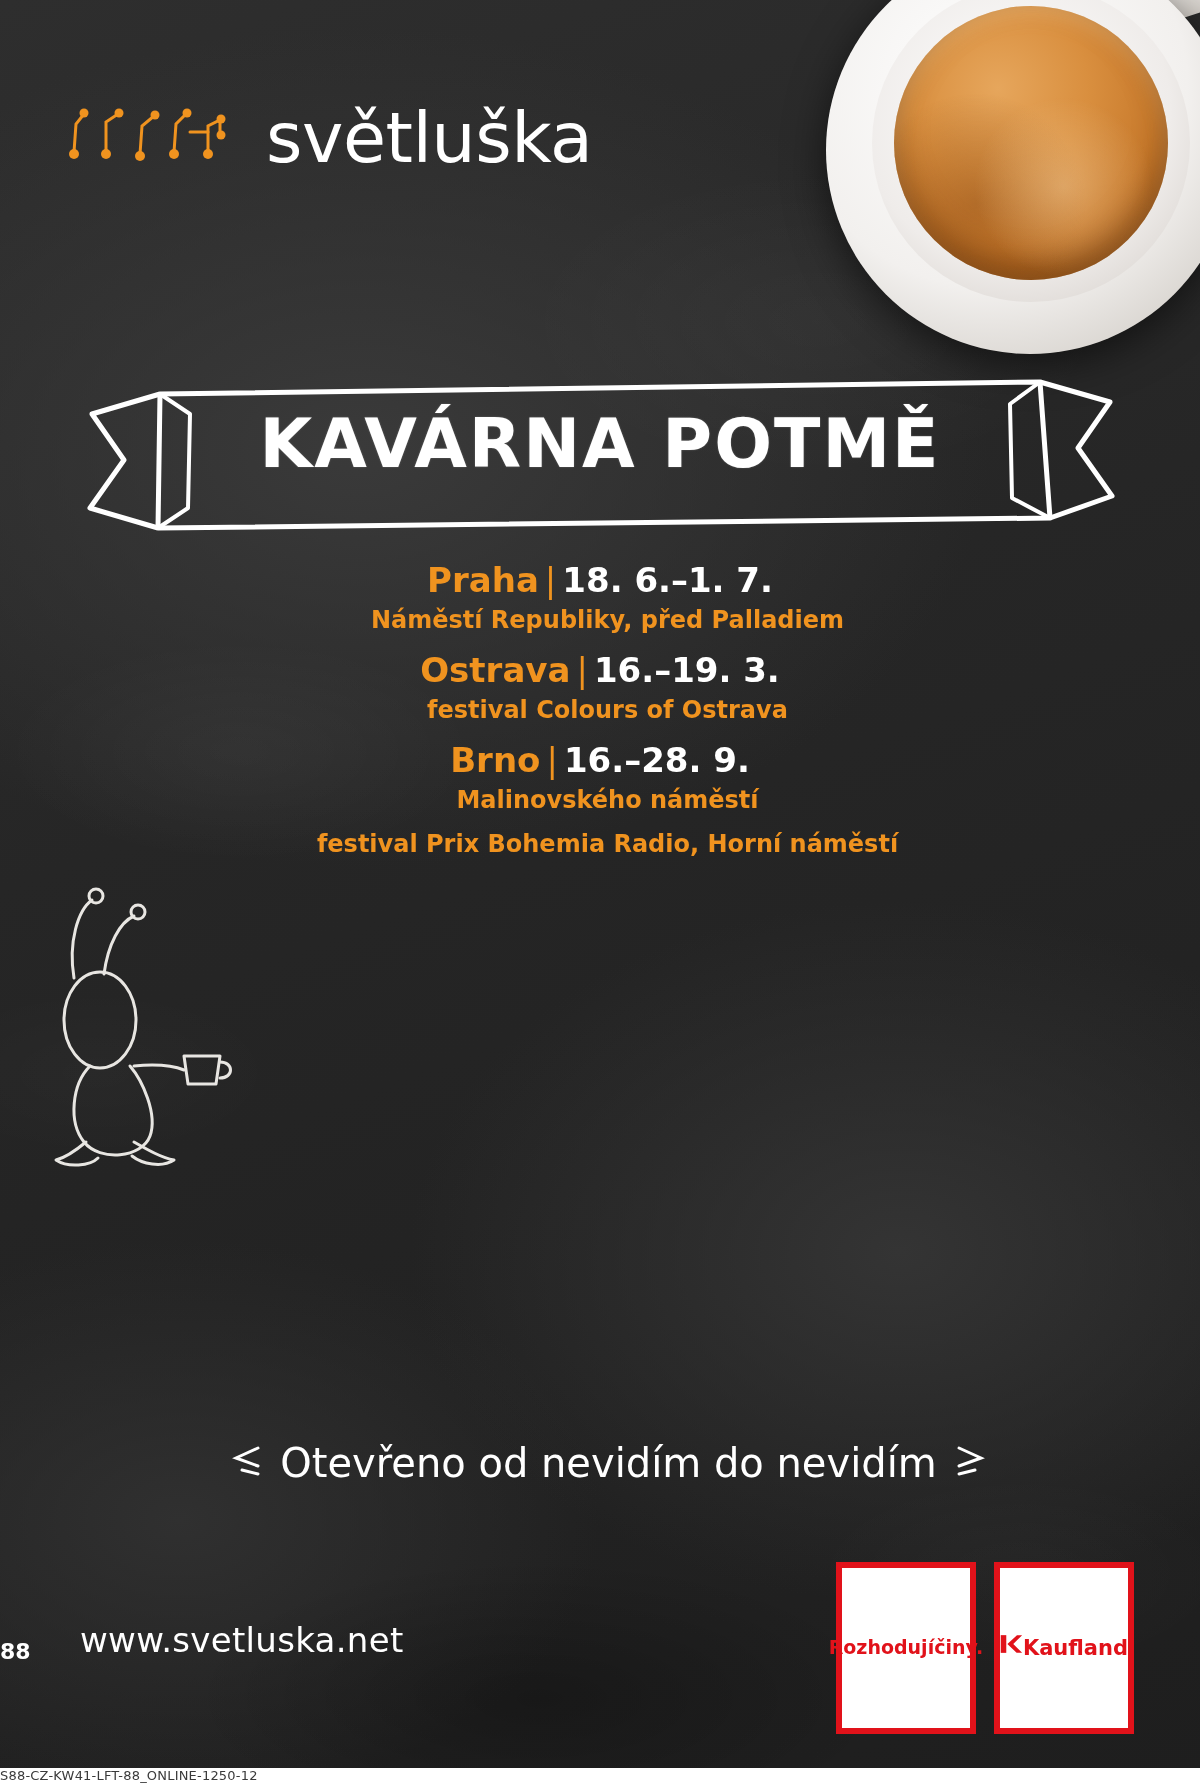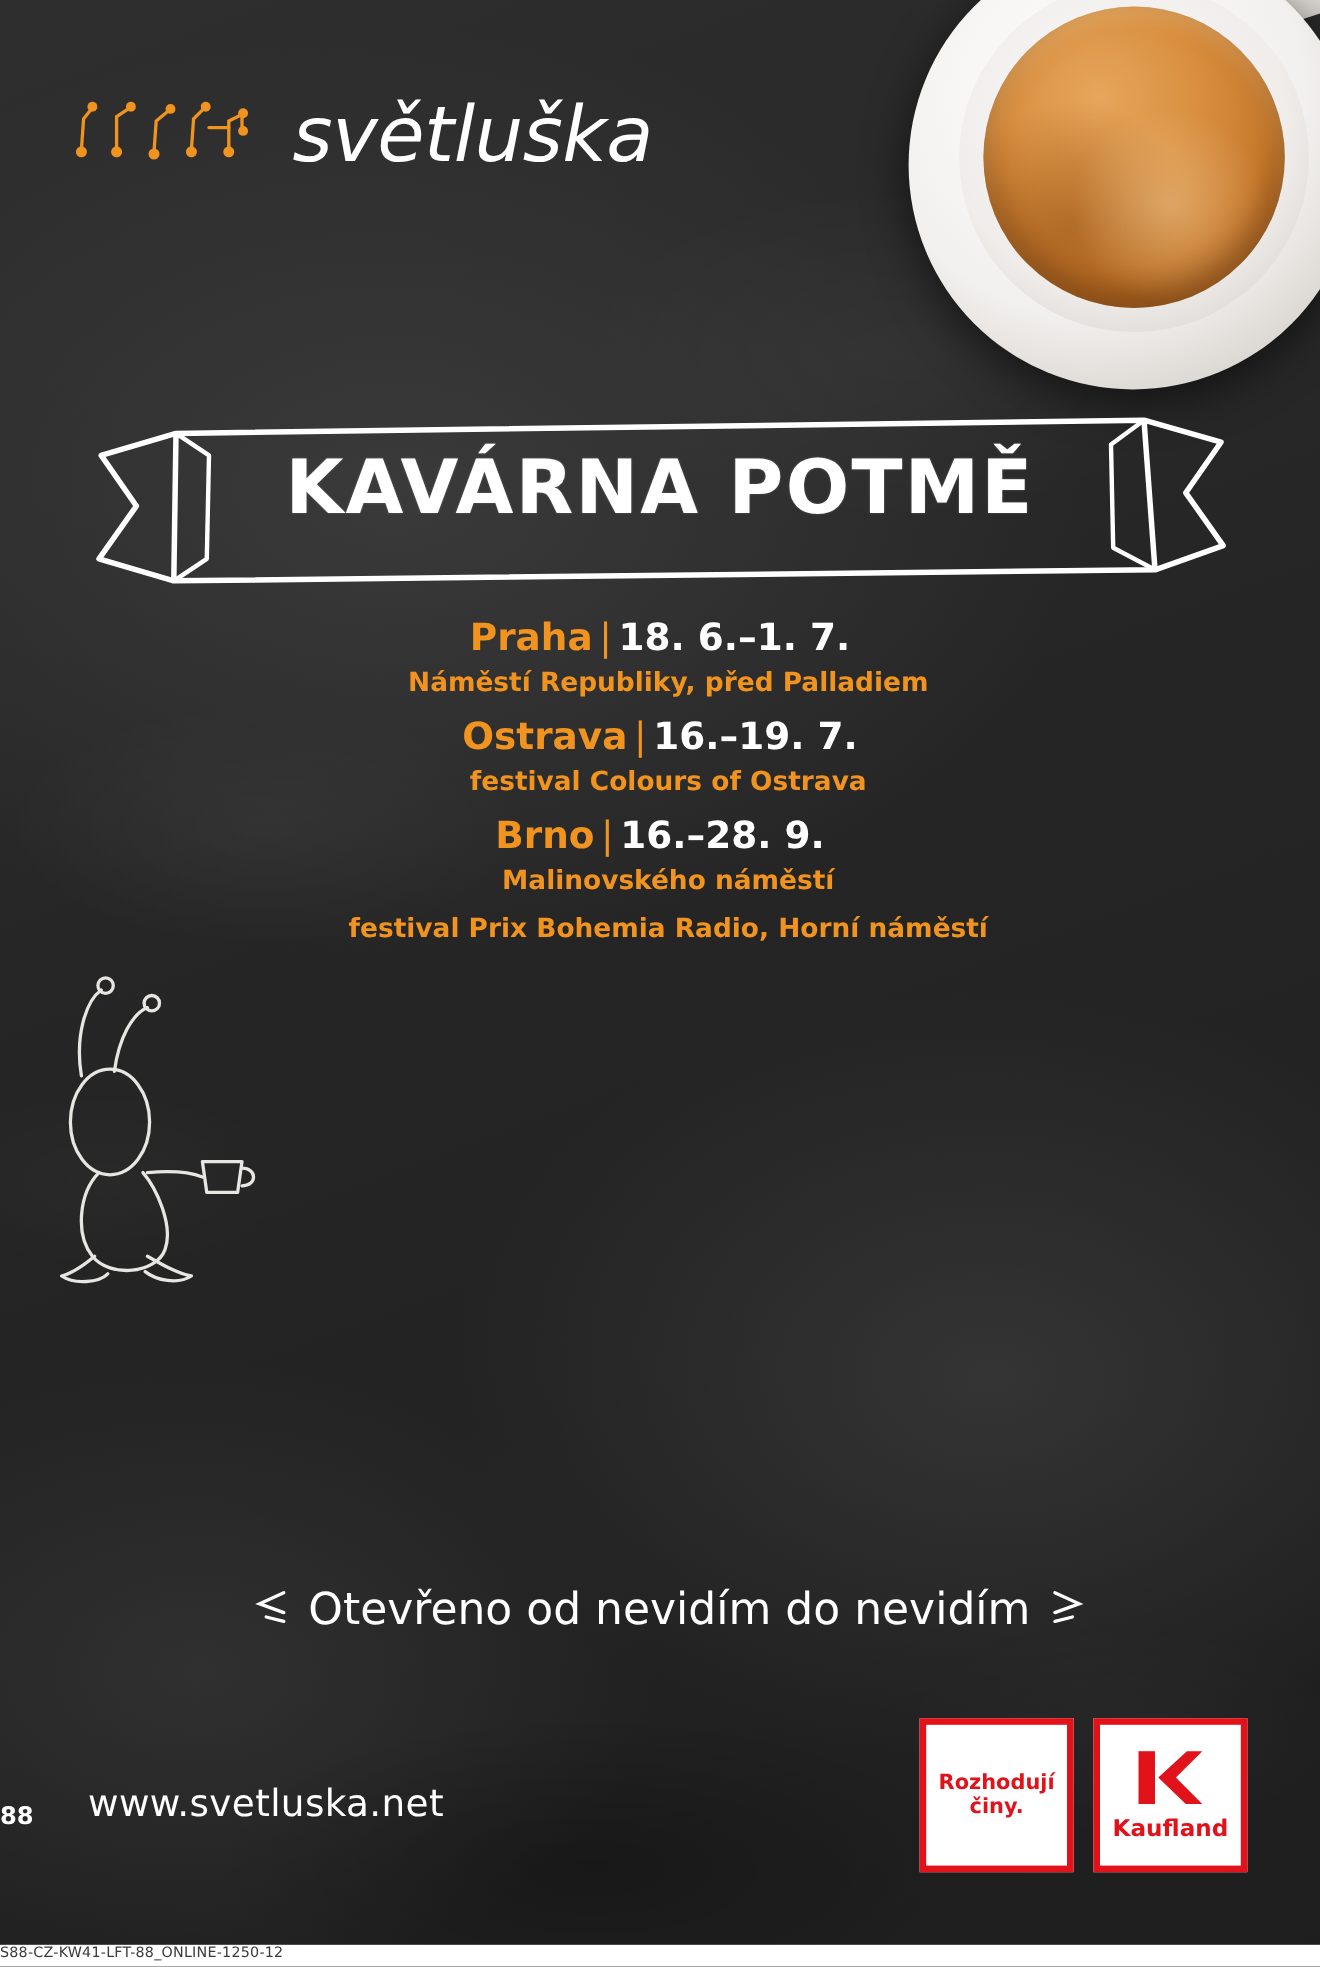--- a/index.html
+++ b/index.html
@@ -95,25 +95,24 @@
     height: 70px;
     border-radius: 40px;
     background: linear-gradient(180deg,#f4f2f0,#d6d1cb);
     transform: rotate(-18deg);
   }
 
   
   .logo-row {
     position: absolute;
     left: 62px;
-    top: 86px;
+    top: 102px;
     display: flex;
     align-items: center;
     gap: 34px;
-    font-style: italic;
   }
   .logo-mark { width: 170px; height: 72px; display:block; }
   .logo-word {
     color: #ffffff;
     font-size: 70px;
     font-weight: 400;
     letter-spacing: -0.5px;
     line-height: 1;
     font-family: "DejaVu Sans", sans-serif;
   }
@@ -214,26 +213,26 @@
   
   .sponsors {
     position: absolute;
     right: 66px;
     top: 1562px;
     display: flex;
     gap: 18px;
   }
   .sponsor-box {
     width: 140px;
-    height: 140px;
+    height: 172px;
     background: #ffffff;
     border: 6px solid #e1121a;
     box-sizing: border-box;
     display: flex;
-    flex-direction: column;
+    flex-direction: row;
     align-items: center;
     justify-content: center;
   }
   .sponsor-text {
     color: #e1121a;
     font-weight: bold;
     font-size: 19px;
     line-height: 1.15;
     text-align: center;
     font-family: "DejaVu Sans", sans-serif;
@@ -356,21 +355,21 @@
 
     <div class="city-block">
       <div class="city-line">
         <span>Praha</span><span class="sep">|</span><span class="date">18. 6.–1. 7.</span>
       </div>
       <div class="city-sub">Náměstí Republiky, před Palladiem</div>
     </div>
 
     <div class="city-block">
       <div class="city-line">
-        <span>Ostrava</span><span class="sep">|</span><span class="date">16.–19. 7.</span>
+        <span>Ostrava</span><span class="sep">|</span><span class="date">16.–19. 3.</span>
       </div>
       <div class="city-sub">festival Colours of Ostrava</div>
     </div>
 
 
     <div class="city-block">
       <div class="city-line">
         <span>Brno</span><span class="sep">|</span><span class="date">16.–28. 9.</span>
       </div>
       <div class="city-sub">Malinovského náměstí</div>

